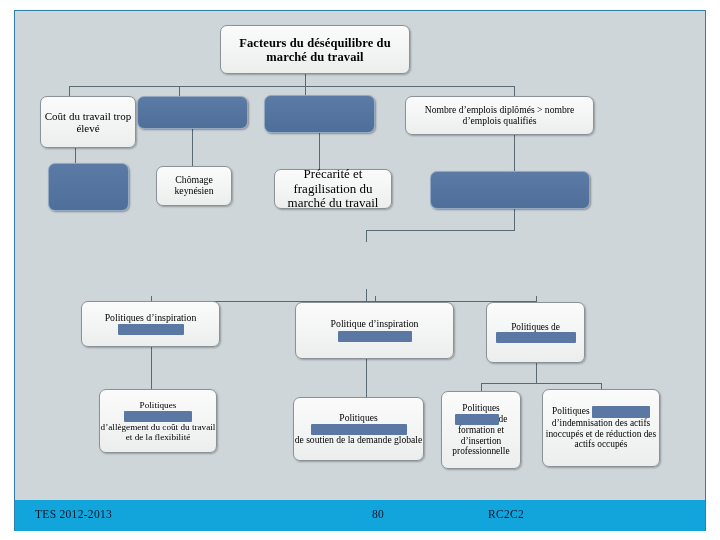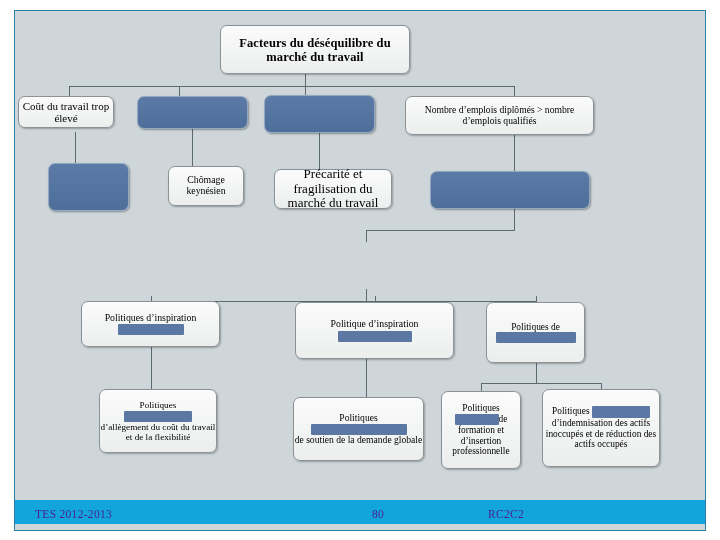--- a/index.html
+++ b/index.html
@@ -61,51 +61,51 @@
     position:relative;
     overflow:hidden;
   }
   .bar.tall{height:12px;}
 
   
   #n-title{left:205px;top:14px;width:190px;height:49px;font-size:12.5px;font-weight:bold;letter-spacing:.1px;}
   #n-title .txt{padding:0 2px;}
 
   
-  #n-cout{left:3px;top:85px;width:96px;height:32px;font-size:11px;}
+  #n-cout{left:25px;top:85px;width:96px;height:52px;font-size:11px;}
   #n-r2b{left:122px;top:85px;width:111px;height:33px;}
   #n-r2c{left:249px;top:84px;width:111px;height:38px;}
   #n-nombre{left:390px;top:85px;width:189px;height:39px;font-size:9.6px;}
 
   
   #n-r3a{left:33px;top:152px;width:81px;height:48px;}
-  #n-chomage{left:153px;top:155px;width:76px;height:40px;font-size:9.8px;}
+  #n-chomage{left:141px;top:155px;width:76px;height:40px;font-size:9.8px;}
   #n-precarite{left:259px;top:158px;width:118px;height:40px;font-size:13px;}
   #n-r3d{left:415px;top:160px;width:160px;height:38px;}
 
   
   #n-recherche{left:273px;top:231px;width:156px;height:47px;font-size:17px;}
 
   
   #n-p1{left:66px;top:290px;width:139px;height:46px;font-size:9.8px;}
   #n-p2{left:280px;top:291px;width:159px;height:57px;font-size:9.8px;}
   #n-p3{left:471px;top:291px;width:99px;height:61px;font-size:9.4px;}
 
   
   #n-l1{left:84px;top:378px;width:118px;height:64px;font-size:9.2px;}
   #n-l2{left:278px;top:386px;width:131px;height:64px;font-size:9.6px;}
   #n-l3{left:426px;top:380px;width:80px;height:78px;font-size:9.4px;}
   #n-l4{left:527px;top:378px;width:118px;height:78px;font-size:9.4px;}
 
   
   #footer{
     position:absolute;left:15px;top:500px;
-    width:690px;height:24px;
+    width:690px;height:31px;
     background:#12a5dc;
-    color:#4c1d95;
+    color:#0f172a;
   }
   #footer span{position:absolute;font-size:11.5px;top:8px;letter-spacing:.3px;}
   #f-left{left:20px;}
   #f-center{left:345px;padding-left:12px;}
   #f-right{left:473px;}
 </style>
 </head>
 <body>
 
 <div id="slide">

